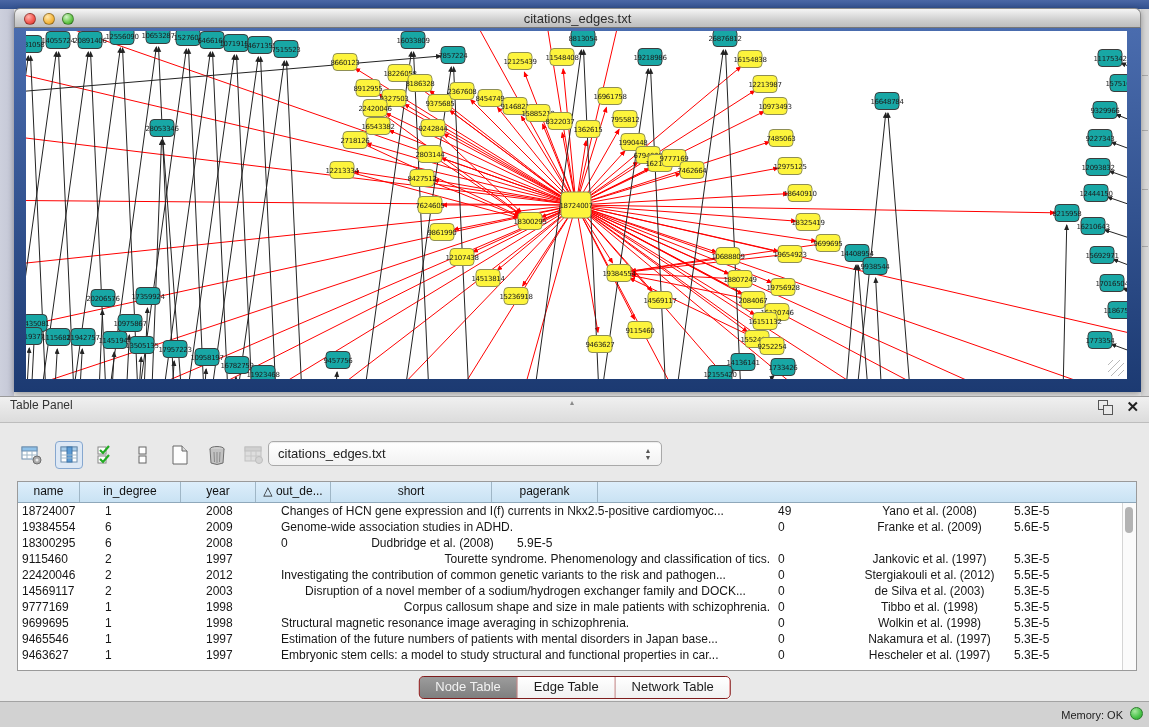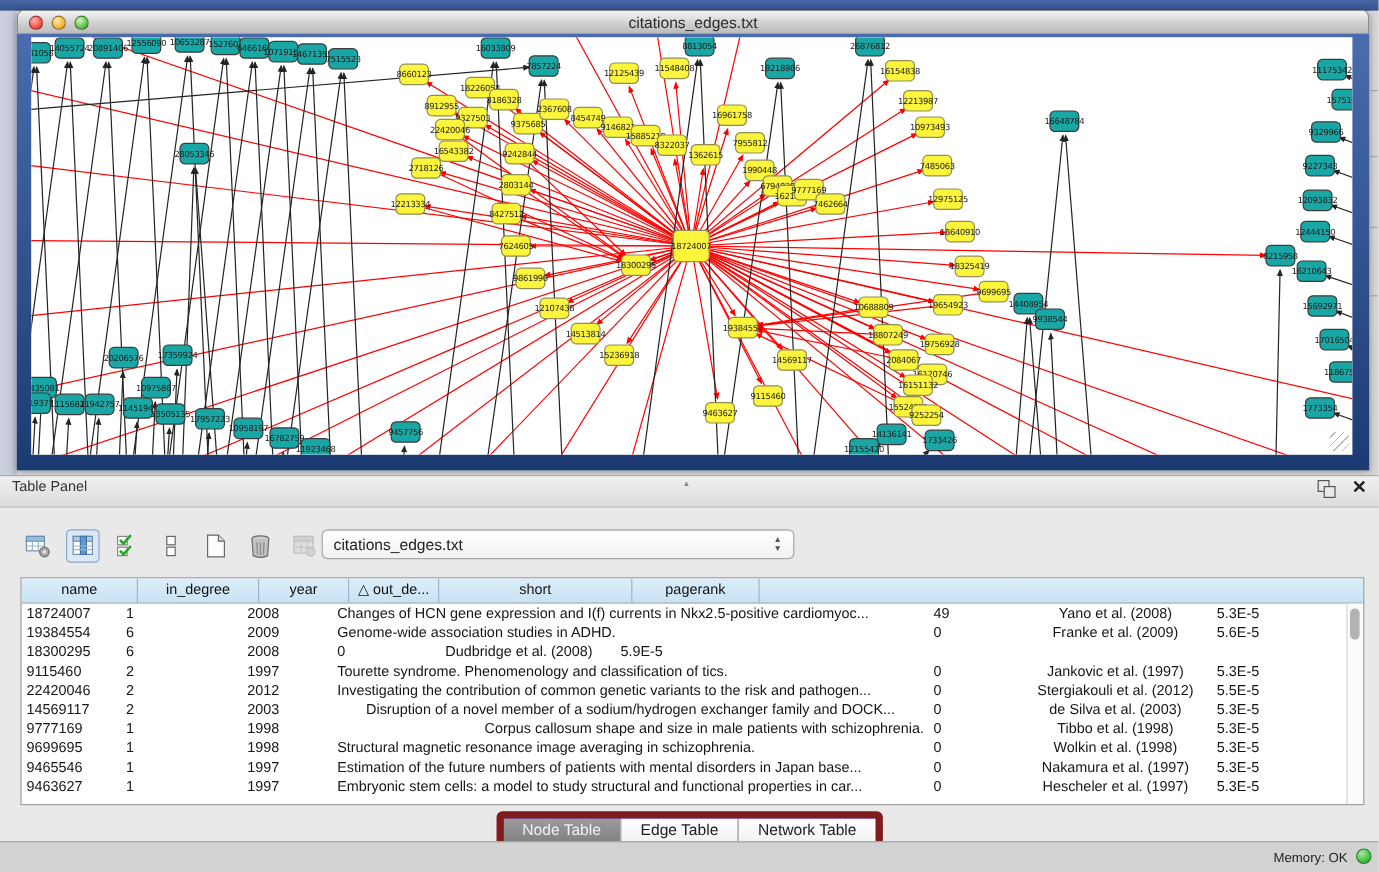--- a/index.html
+++ b/index.html
@@ -53,21 +53,21 @@
   #grid{position:absolute;left:17px;top:84px;width:1120px;height:190px;background:#fff;border:1px solid #9a9a9a;box-sizing:border-box;overflow:hidden;}
   .hdr{display:flex;height:20px;background:linear-gradient(#ddeefb,#c9e2f3);border-bottom:1px solid #8fa8ba;}
   .hcell{box-sizing:border-box;border-right:1px solid #9fb6c6;font-size:12px;color:#111;text-align:center;line-height:19px;
     white-space:nowrap;overflow:hidden;}
   .row{display:flex;height:16px;}
   .cell{box-sizing:border-box;font-size:12px;color:#161616;line-height:16px;white-space:nowrap;overflow:hidden;padding:0 4px;}
   .vscroll{position:absolute;right:0;top:21px;bottom:0;width:13px;background:#fbfbfb;border-left:1px solid #d5d5d5;}
   .vthumb{position:absolute;left:2px;top:4px;width:8px;height:26px;border-radius:4px;background:#b3b3b3;}
 
   .tabs{position:absolute;left:50%;top:279px;transform:translateX(-50%);display:flex;height:21px;
-    border:6px solid #7f1d1d;border-radius:5px;overflow:hidden;background:#6d28d9;box-shadow:0 1px 1px rgba(255,255,255,.7);justify-content:space-between;}
+    border:1px solid #7f1d1d;border-radius:5px;overflow:hidden;background:#ef4444;box-shadow:0 1px 1px rgba(255,255,255,.7);justify-content:space-between;}
   .tab{padding:0 16px;font-size:13px;line-height:20px;color:#1c1c1c;background:linear-gradient(#ffffff,#f1f1f1);border-right:1px solid #b9b9b9;}
   .tab:last-child{border-right:none;}
   .tab.sel{background:linear-gradient(#9c9c9c,#7f7f7f);color:#f2f2f2;}
 
   .statusbar{position:absolute;left:0;top:304px;width:1149px;height:27px;background:#d2d2d2;border-top:1px solid #a3a3a3;}
   .mem{position:absolute;right:26px;top:7px;font-size:11px;color:#222;}
   .mem-dot{position:absolute;right:6px;top:5px;width:13px;height:13px;border-radius:50%;
     background:radial-gradient(circle at 35% 30%,#a8e8a0,#47c247 60%,#2f9a2f);border:1px solid #2a7d2a;box-sizing:border-box;}
 
   svg text.nlabel{font-family:"DejaVu Sans",sans-serif;font-size:7px;fill:#1c1c1c;letter-spacing:-0.3px;}
@@ -566,21 +566,21 @@
       </span>
     </div>
 
     <div class="combo">
       <span class="combo-text">citations_edges.txt</span>
       <span class="combo-arrows">▲<br>▼</span>
     </div>
 
     <div id="grid">
       <div class="hdr" id="grid-hdr">
-          <div class="hcell" style="width: 97px;">name</div>
+          <div class="hcell" style="width: 62px;">name</div>
           <div class="hcell" style="width: 101px;">in_degree</div>
           <div class="hcell" style="width: 75px;">year</div>
           <div class="hcell" style="width: 75px;">△ out_de...</div>
           <div class="hcell" style="width: 161px;">short</div>
           <div class="hcell" style="width: 106px; text-align: center;">pagerank</div>
         </div>
       <div id="grid-body">
           <div class="row">
             <div class="cell" style="width: 83px; text-align: left;">18724007</div>
             <div class="cell" style="width: 101px; text-align: left;">1</div>
@@ -604,21 +604,21 @@
             <div class="cell" style="width: 101px; text-align: left;">6</div>
             <div class="cell" style="width: 75px; text-align: left;">2008</div>
             <div class="cell" style="width: 75px; text-align: left;">0</div>
             <div class="cell" style="width: 161px; text-align: center;">Dudbridge et al. (2008)</div>
             <div class="cell" style="width: 106px; text-align: left;">5.9E-5</div>
           </div>
           <div class="row">
             <div class="cell" style="width: 83px; text-align: left;">9115460</div>
             <div class="cell" style="width: 101px; text-align: left;">2</div>
             <div class="cell" style="width: 75px; text-align: left;">1997</div>
-            <div class="cell" style="width: 497px; text-align: left;">Tourette syndrome. Phenomenology and classification of tics.</div>
+            <div class="cell" style="width: 497px; text-align: right;">Tourette syndrome. Phenomenology and classification of tics.</div>
             <div class="cell" style="width: 75px; text-align: left;">0</div>
             <div class="cell" style="width: 161px; text-align: center;">Jankovic et al. (1997)</div>
             <div class="cell" style="width: 106px; text-align: left;">5.3E-5</div>
           </div>
           <div class="row">
             <div class="cell" style="width: 83px; text-align: left;">22420046</div>
             <div class="cell" style="width: 101px; text-align: left;">2</div>
             <div class="cell" style="width: 75px; text-align: left;">2012</div>
             <div class="cell" style="width: 497px; text-align: left;">Investigating the contribution of common genetic variants to the risk and pathogen...</div>
             <div class="cell" style="width: 75px; text-align: left;">0</div>

